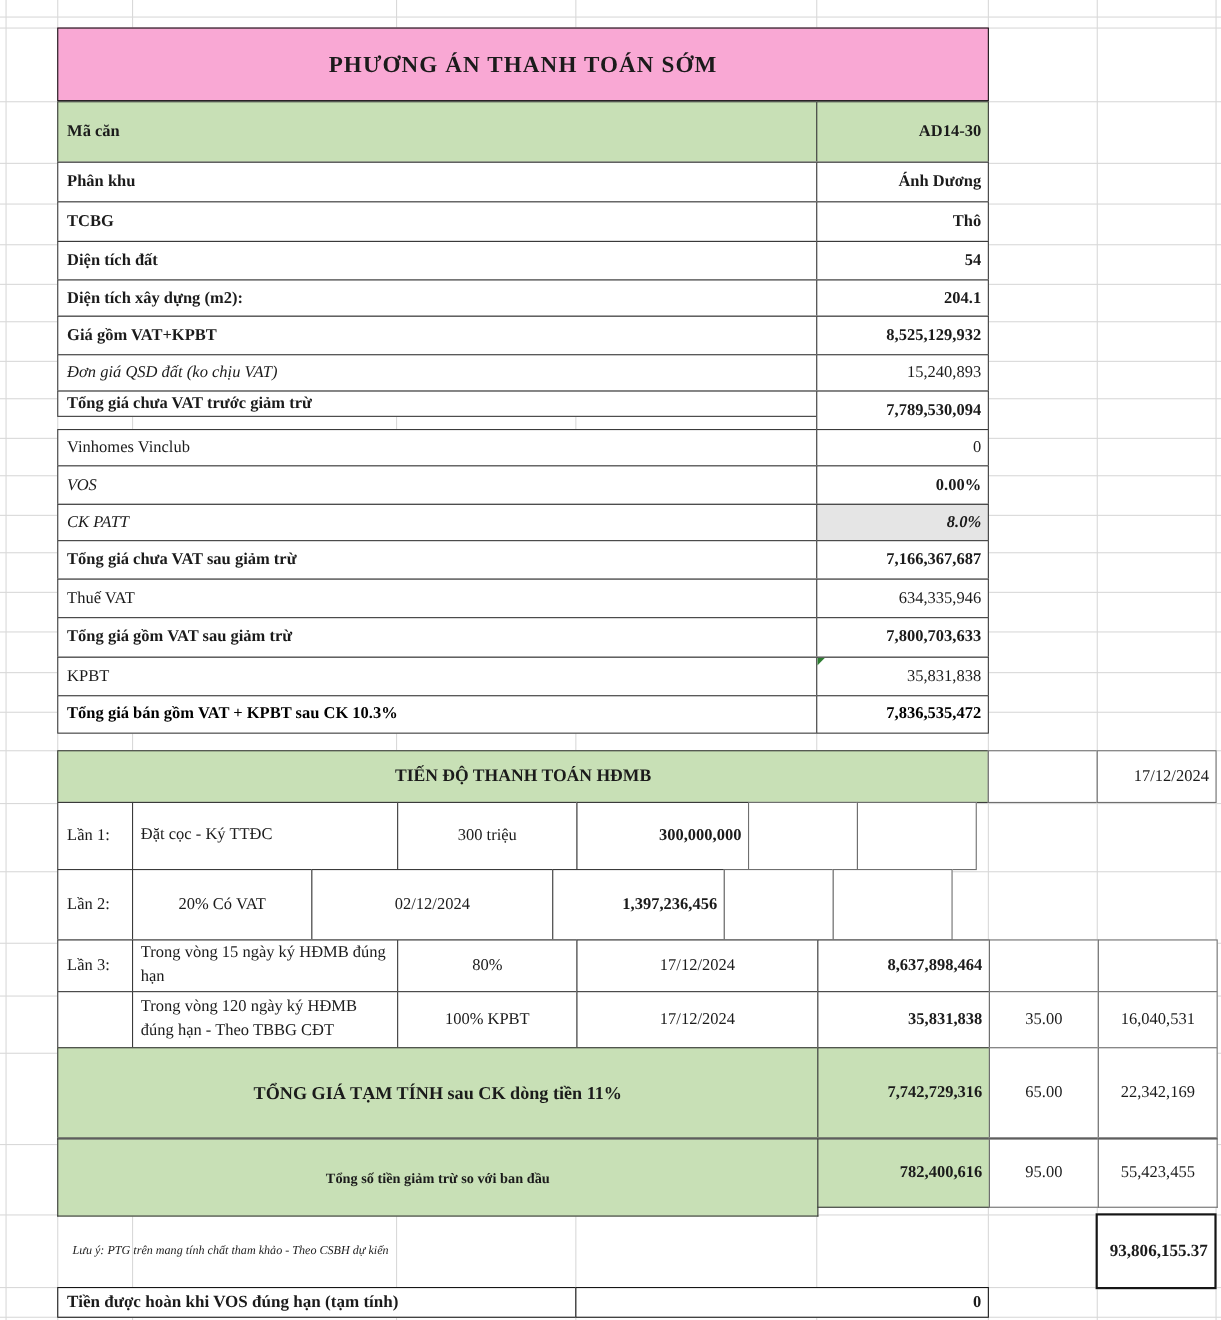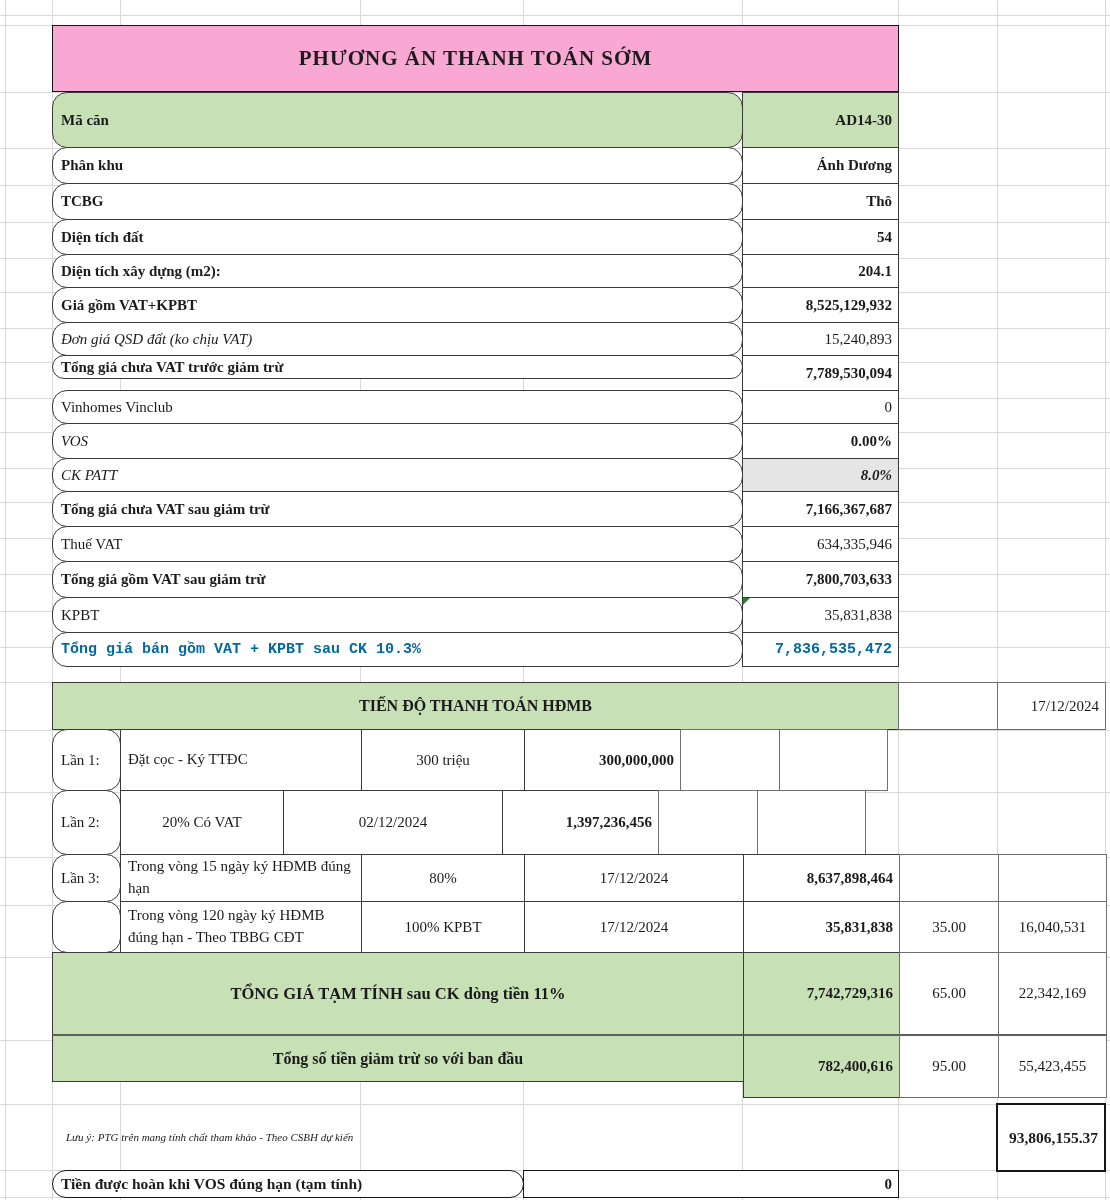--- a/index.html
+++ b/index.html
@@ -11,26 +11,26 @@
   .gl{position:absolute;background:#d9d9d9;z-index:0;}
   .layer{position:absolute;z-index:1;}
 
   .row{display:flex;}
   .row + .row{margin-top:-1px;}
   .c{
     box-sizing:border-box;border:1px solid #3a3a3a;background:#ffffff;
     display:flex;align-items:center;overflow:hidden;position:relative;
   }
   .c + .c{margin-left:-1px;}
-  .lbl{padding-left:8px;padding-right:4px;text-align:left;border-radius:15px;}
+  .lbl{padding-left:8px;padding-right:4px;text-align:left;}
   .val{justify-content:flex-end;padding-right:6px;text-align:right;}
   .ctr{justify-content:center;text-align:center;}
   .b{font-weight:bold;}
   .i{font-style:italic;}
-  .red{color:#0369a1;font-family:Liberation Mono, monospace;}
+  .red{color:#000000;}
   .ylw{background:#e5e5e5;font-style:italic;}
   .grn{background:#c8e0b6;}
   .fg{border-color:#6f6f6f;}
 
   .title-cell{
     height:67px;width:847px;background:#f9a8d4;border:1px solid #141414;
     box-sizing:border-box;display:flex;align-items:center;justify-content:center;
     font-size:21px;font-weight:bold;letter-spacing:1px;
   }
   .w-label{width:691px;}
@@ -227,21 +227,21 @@
       <div class="c fg ctr w-f" style="height:52px">35.00</div>
       <div class="c fg ctr w-g" style="height:52px">16,040,531</div>
     </div>
     <div class="row">
       <div class="c grn w-total-label" style="height:83px">TỔNG GIÁ TẠM TÍNH sau CK dòng tiền 11%</div>
       <div class="c grn val b w-amt" style="height:83px">7,742,729,316</div>
       <div class="c fg ctr w-f" style="height:83px">65.00</div>
       <div class="c fg ctr w-g" style="height:83px">22,342,169</div>
     </div>
     <div class="row thick">
-      <div class="c grn w-total-label" style="height:48px;font-size:16px;">Tổng số tiền giảm trừ so với ban đầu</div>
+      <div class="c grn w-total-label" style="height:72px;font-size:13px;">Tổng số tiền giảm trừ so với ban đầu</div>
       <div class="c grn val b w-amt" style="height:64px">782,400,616</div>
       <div class="c fg ctr w-f" style="height:64px">95.00</div>
       <div class="c fg ctr w-g" style="height:64px">55,423,455</div>
     </div>
   </div>
 
   <div class="note-text">Lưu ý: PTG trên mang tính chất tham khảo - Theo CSBH dự kiến</div>
   <div class="note-box">93,806,155.37</div>
 
   <div class="refund">

